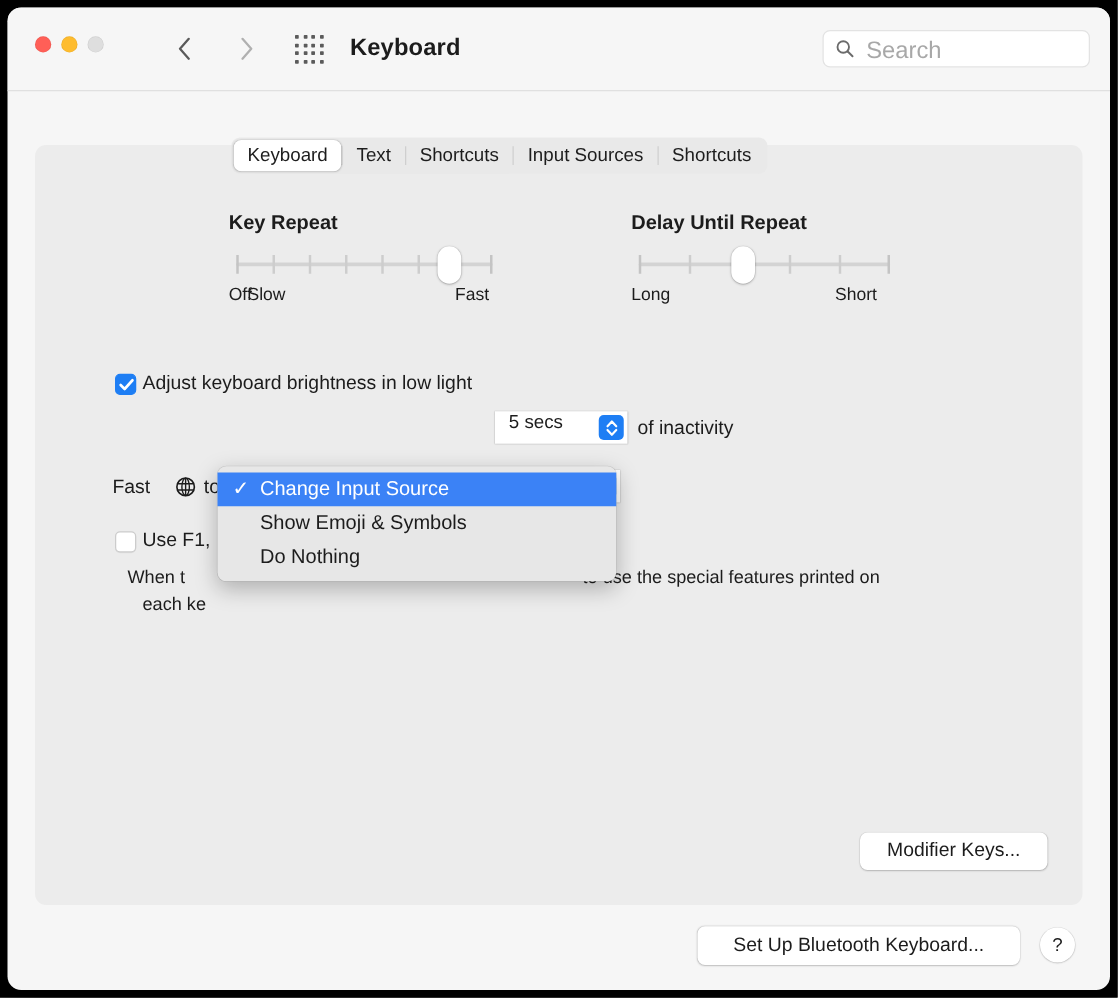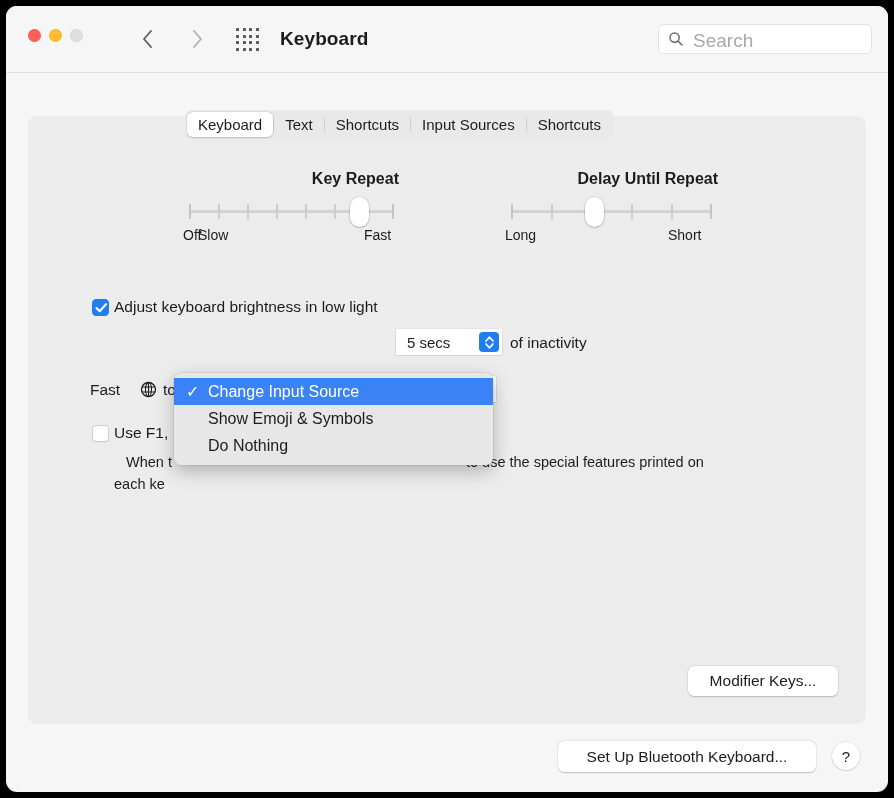--- a/index.html
+++ b/index.html
@@ -124,21 +124,21 @@
     width: 838px; height: 608px;
     background: #ececec;
     border-radius: 9px;
   }
 
   
   .slider-group { position: absolute; }
   .slider-title {
     position: absolute;
     top: 0; left: 0; width: 100%;
-    text-align: right;
+    text-align: left;
     font-size: 16px;
     font-weight: bold;
     color: #1c1c1c;
   }
   .track {
     position: absolute;
     top: 40px; left: 0;
     height: 3px;
     background: #d3d3d3;
     border-radius: 2px;
@@ -188,21 +188,21 @@
   .cblabel { font-size: 15.5px; color: #1c1c1c; margin-left: 5px; white-space: nowrap; }
 
   
   .popup {
     position: relative;
     height: 26px;
     background: #ffffff;
     border-radius: 0;
     box-shadow: 0 0.5px 1.5px rgba(0,0,0,0.2), 0 0 0 0.5px rgba(0,0,0,0.06);
     display: flex;
-    align-items: center;
+    align-items: flex-start;
     box-sizing: border-box;
   }
   .popup .pv {
     font-size: 15px; color: #1c1c1c;
     padding-left: 11px; white-space: nowrap;
   }
   .stepper {
     position: absolute;
     right: 3px; top: 3px;
     width: 20px; height: 20px;
@@ -406,21 +406,21 @@
       </svg>
     </span>
   </div>
 
   <div class="cbrow" style="left:86px; top:418px;">
     <span class="checkbox off"></span>
     <span class="cblabel">Use F1,</span>
   </div>
   <span class="plaintext" style="left:468px; top:418px; font-size:15.5px;">s</span>
 
-  <div class="desc" style="left:120px; top:445px;">
+  <div class="desc" style="left:96px; top:445px;">
     <span>When t</span>
   </div>
   <div class="desc" style="left:460px; top:445px;">
     <span>to use the special features printed on</span>
   </div>
   <div class="desc" style="left:108px; top:467px;">
     <span>each ke</span>
   </div>
 
   <div class="menu">

